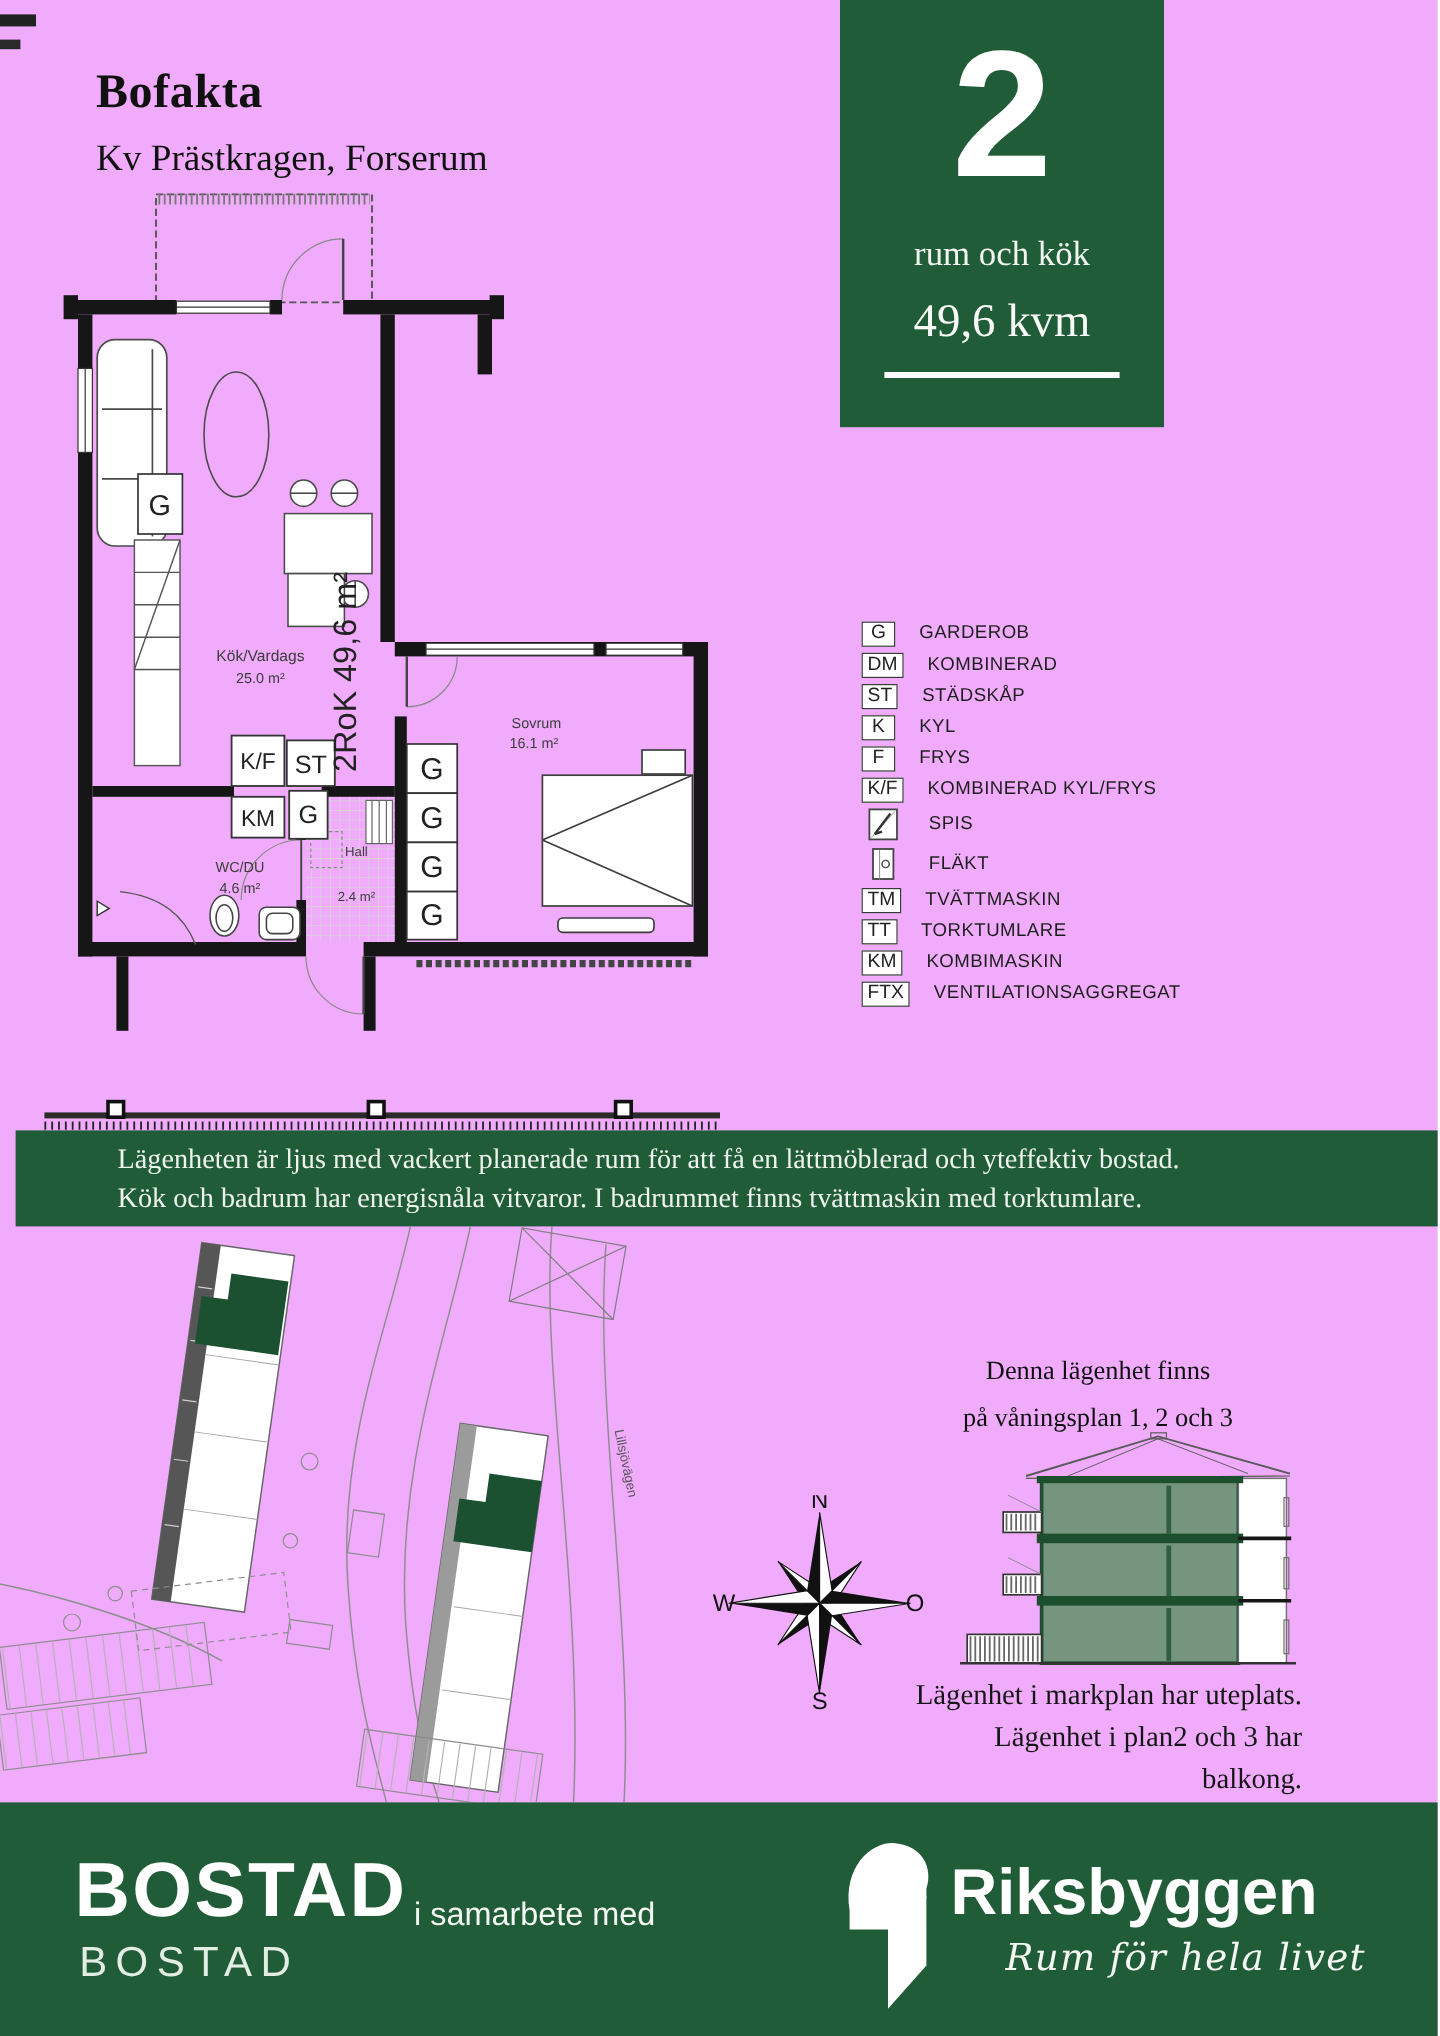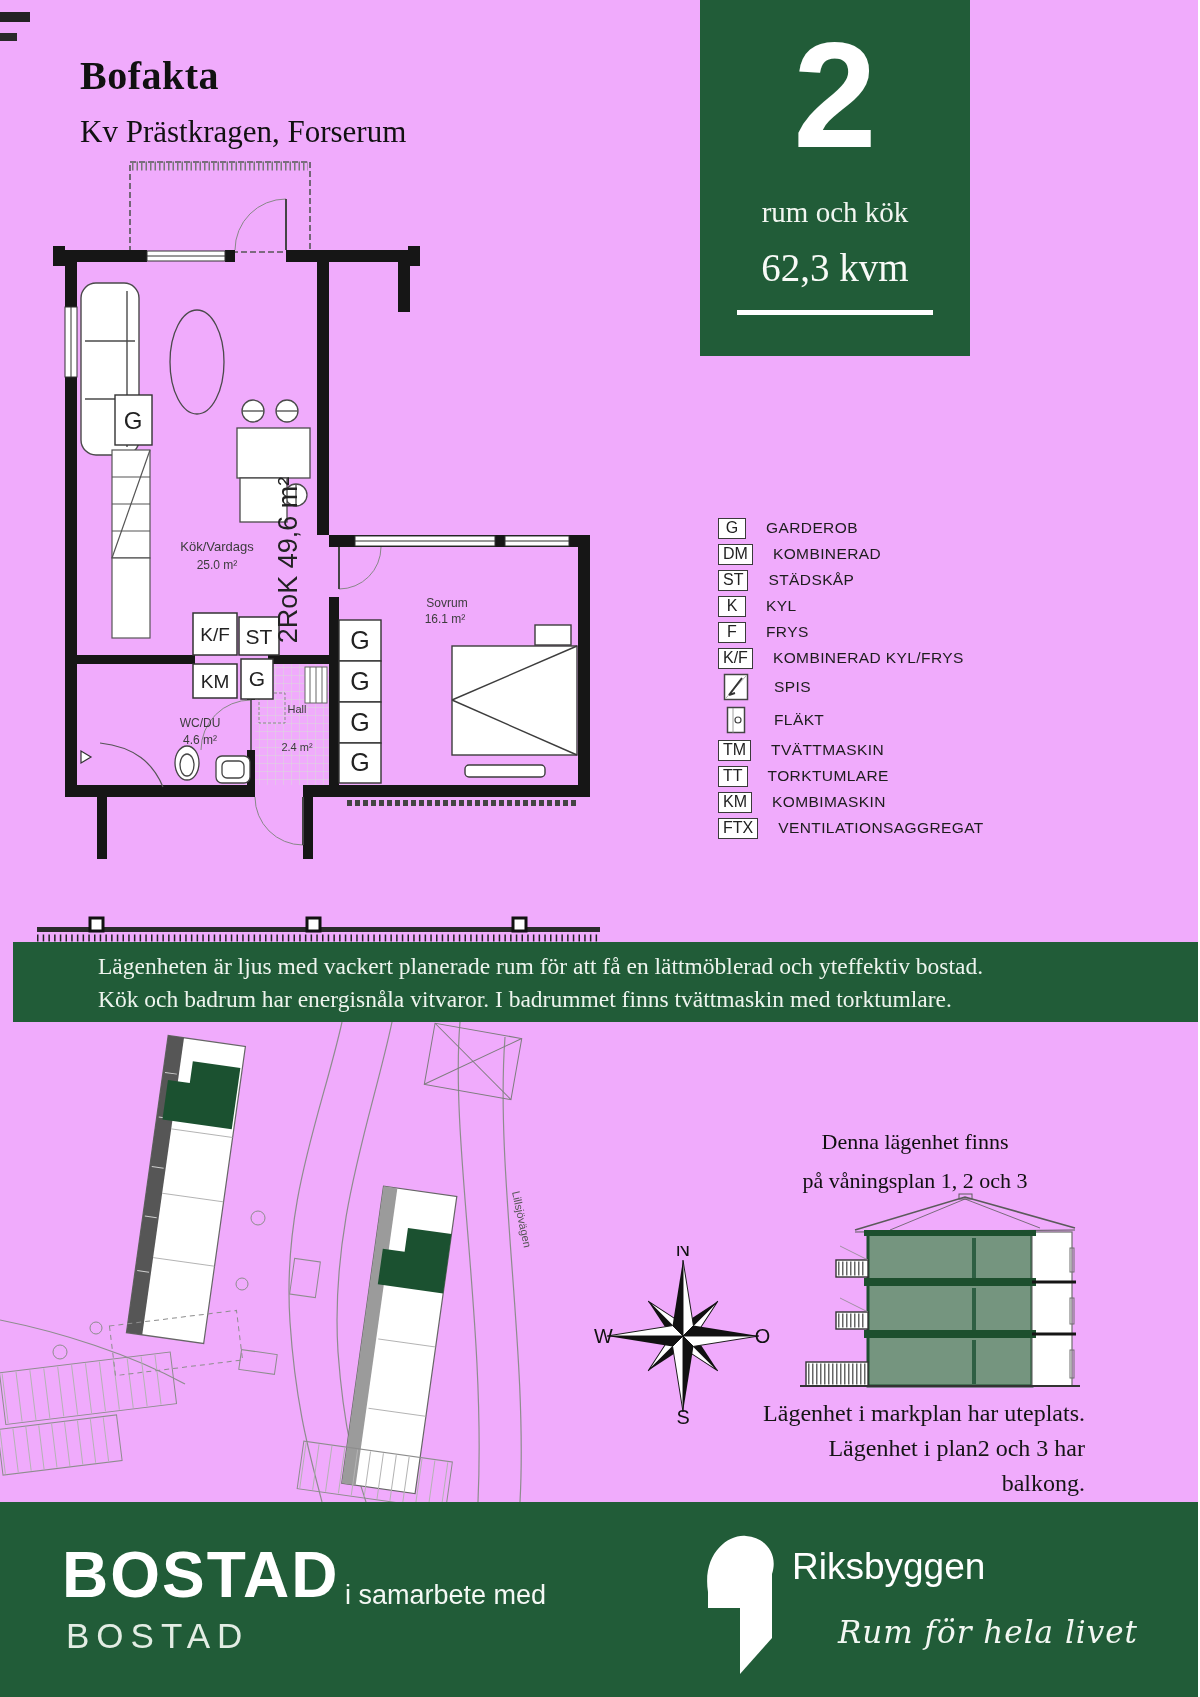--- a/index.html
+++ b/index.html
@@ -39,42 +39,42 @@
   .loc-heading{left:755px;top:1122px;width:320px;text-align:center;font-size:22px;line-height:39px;color:#101010;}
   .loc-caption{left:755px;top:1396px;width:330px;text-align:right;font-size:24px;line-height:35px;color:#151515;}
 
   
   .footer{left:0;top:1502px;width:1200px;height:195px;background:var(--green);color:#fff;}
   .brand{left:62px;top:36px;font-size:64px;font-weight:700;letter-spacing:2px;
          font-family:"Liberation Sans",sans-serif;}
   .brand-sub{left:66px;top:114px;font-size:35px;letter-spacing:7px;color:#e3ede4;
          font-family:"Liberation Sans",sans-serif;font-weight:400;}
   .connector{left:345px;top:78px;font-size:27px;color:#f4f8f4;font-family:"Liberation Sans",sans-serif;}
-  .partner{left:792px;top:44px;font-size:37px;font-weight:400;font-family:"Liberation Sans",sans-serif;}
+  .partner{left:792px;top:44px;font-size:54px;font-weight:700;font-family:"Liberation Sans",sans-serif;}
   .tagline{left:838px;top:112px;font-size:31px;font-style:italic;color:#f2f7f2;
            font-family:"DejaVu Serif",serif;letter-spacing:1px;}
 
   :root{--green:#215c38;}
   svg text{font-family:"Liberation Sans","DejaVu Sans",sans-serif;}
 </style>
 </head>
 <body>
 
 <div id="page">
 
   <div class="abs" style="left:0;top:12px;width:30px;height:10px;background:#222;"></div>
   <div class="abs" style="left:0;top:33px;width:17px;height:8px;background:#2a2a2a;"></div>
 
   <div class="abs title">Bofakta</div>
   <div class="abs subtitle">Kv Prästkragen, Forserum</div>
 
   <div class="abs info-box">
     <div class="info-num sans">2</div>
     <div class="info-rooms">rum och kök</div>
-    <div class="info-area">62,3 kvm</div>
+    <div class="info-area">49,6 kvm</div>
     <div class="info-rule"></div>
   </div>
 
   <svg class="abs" style="left:35px;top:155px;" width="565" height="790" viewBox="0 0 565 790">
     <defs>
       <pattern id="tiles" width="8" height="8" patternUnits="userSpaceOnUse">
         <path d="M8,0 H0 V8" stroke="#d9d9d9" stroke-width="1" fill="none"></path>
       </pattern>
     </defs>
 

